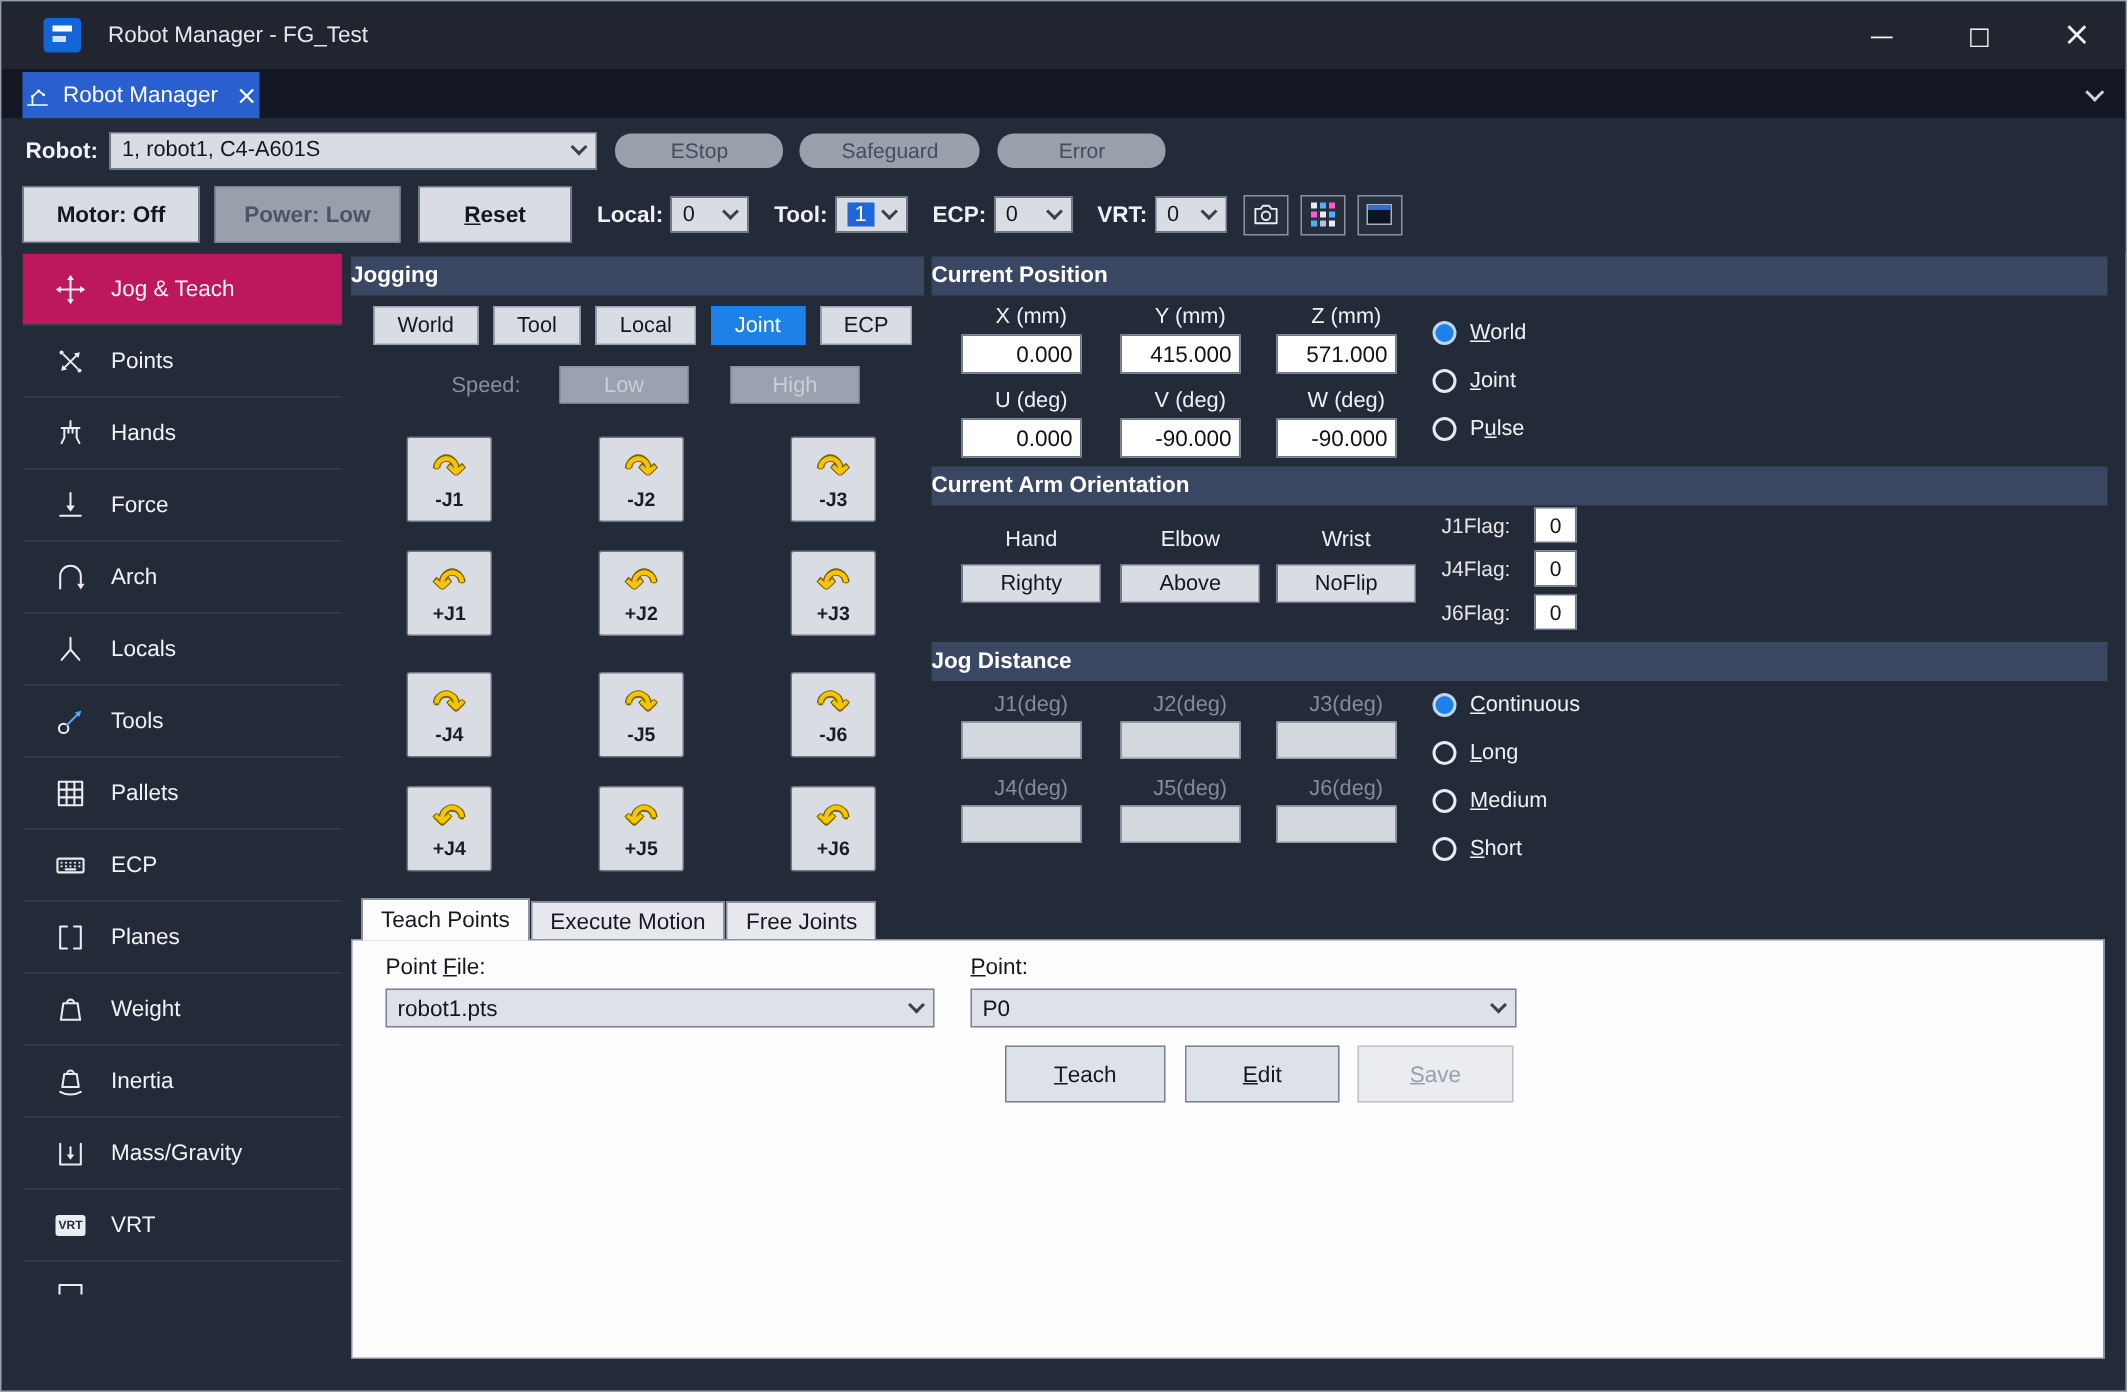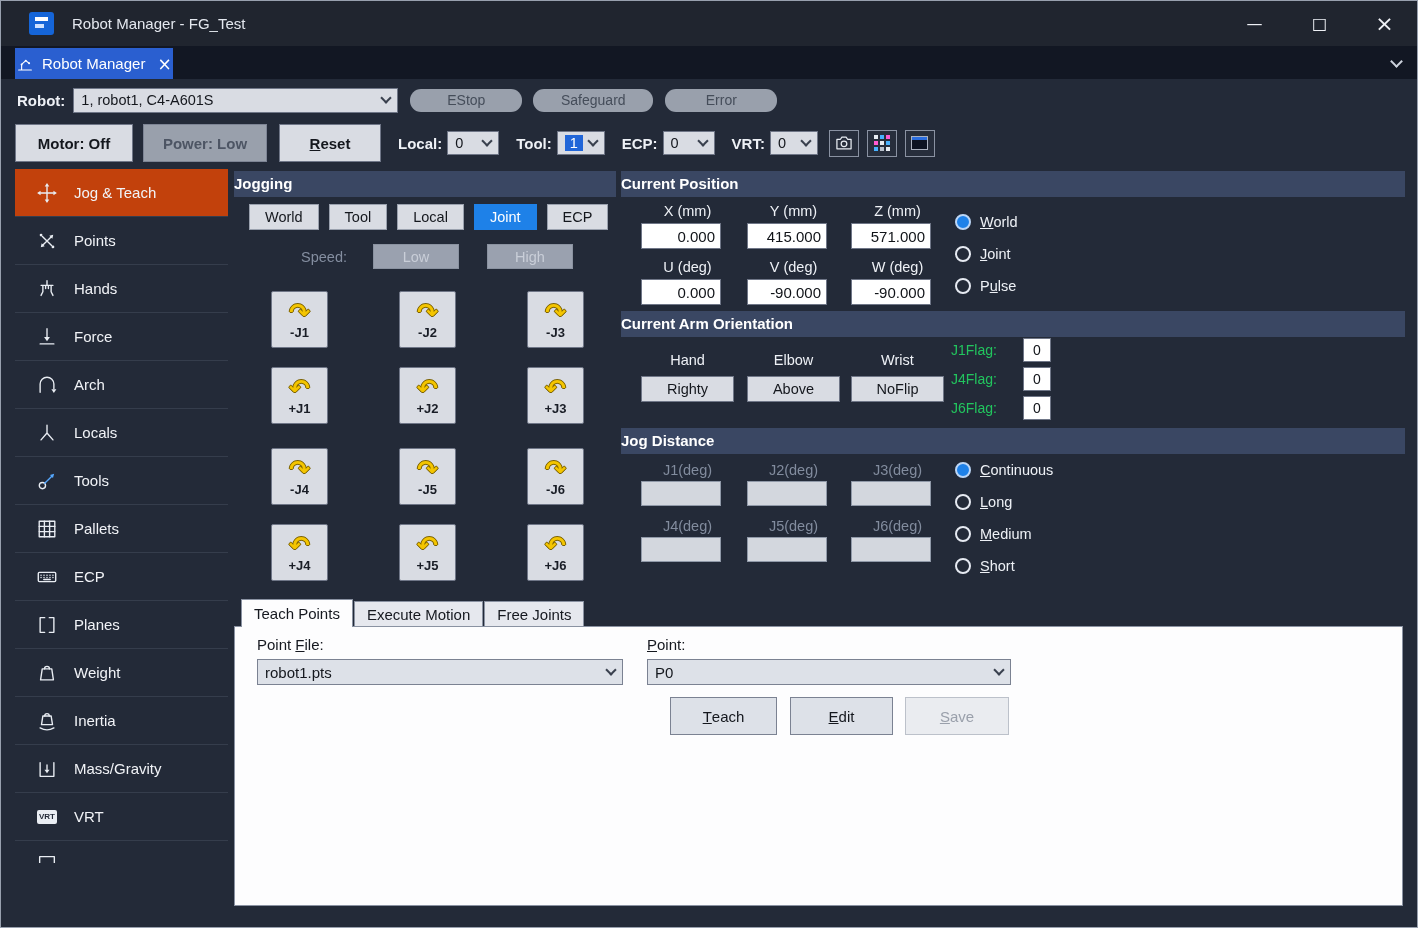--- a/index.html
+++ b/index.html
@@ -48,21 +48,21 @@
 .icon-btn.first{margin-left:11px}
 .camsv{width:20px;height:20px;stroke:#e9edf3;fill:none;stroke-width:1.5;stroke-linecap:round;stroke-linejoin:round}
 .px-grid{display:grid;grid-template-columns:repeat(3,4px);gap:2px}
 .px{width:4px;height:4px}
 .term-ic{width:17px;height:14px;background:#0c1322;border:1px solid #aab2c0;position:relative}
 .term-ic::before{content:"";position:absolute;left:0;top:0;right:0;height:3px;background:#2a6de0}
 
 
 .sidebar{position:absolute;left:14px;top:168px;width:213px;height:742px;background:#232a38;overflow:hidden}
 .sb-item{height:48px;display:flex;align-items:center;border-bottom:1px solid #353d4c}
-.sb-item.sel{background:#c2410c}
+.sb-item.sel{background:#be185d}
 .sb-ic{width:26px;margin-left:19px;margin-right:14px;display:flex;justify-content:center;flex:none}
 .sb-ic svg{width:22px;height:22px;stroke:#e9edf3;stroke-width:1.5;fill:none;stroke-linecap:round;stroke-linejoin:round}
 .f{fill:#e9edf3;stroke:none}
 .sb-lbl{color:#f1f3f7;font-size:15px;white-space:nowrap}
 .vrt-badge{background:#e9edf3;color:#232a38;font-size:8px;font-weight:700;padding:2.5px 2px;border-radius:2px}
 .sb-partial{height:22px;display:flex;align-items:flex-start;overflow:hidden;padding-top:12px}
 
 
 .main{position:absolute;left:230px;top:168px;width:1174px;height:742px}
 .sec-head{position:absolute;height:26px;background:#3a4763;color:#fff;font-size:15px;font-weight:700;line-height:26px;}
@@ -90,21 +90,21 @@
 .col-label{position:absolute;width:93px;text-align:center;color:#eef1f6;font-size:14.5px}
 .col-label.dim{color:#828c9e}
 .c1{left:20px}.c2{left:126px}.c3{left:230px}
 .lab-p1{top:34px}.lab-p2{top:90px}.lab-o{top:183px}.lab-d1{top:293px}.lab-d2{top:349px}
 .field{position:absolute;width:80px;height:26px;background:#fff;border:1px solid #6f7687;font-size:15px;color:#101318;display:flex;align-items:center;justify-content:flex-end;padding-right:5px}
 .field.dis{background:#d3d7de;border-color:#9099a8}
 .f-p1{top:54px}.f-p2{top:110px}.f-d1{top:312px;height:25px}.f-d2{top:368px;height:25px}
 .obox{position:absolute;top:207px;width:93px;height:26px;background:#d9dce3;border:1px solid #6f7687;color:#14171d;font-size:14.5px;display:flex;align-items:center;justify-content:center}
 .flags{position:absolute;left:330px;top:169px}
 .flag-row{display:flex;align-items:center;height:24px;margin-bottom:5px}
-.flag-lbl{width:66px;text-align:left;color:#22c55e;font-size:14px}
+.flag-lbl{width:66px;text-align:center;color:#e5e5e5;font-size:14px}
 .flag-box{width:28px;height:24px;background:#fff;border:1px solid #6f7687;color:#101318;font-size:14px;display:flex;align-items:center;justify-content:center;margin-left:6px}
 .radios{position:absolute;left:334px;display:flex;flex-direction:column;gap:10px}
 .rad-pos{top:42px}.rad-dist{top:290px}
 .radio-row{display:flex;align-items:center;height:22px;gap:9px}
 .radio{width:16px;height:16px;border-radius:50%;border:2px solid #e6eaf2;flex:none}
 .radio.sel{background:#1e81e8;border-color:#bcd6f6}
 .radio-lbl{color:#eef1f6;font-size:14.5px}
 
 
 .bottom-tabs{position:absolute;left:10px;top:429px;height:28px;display:flex;align-items:flex-end}

